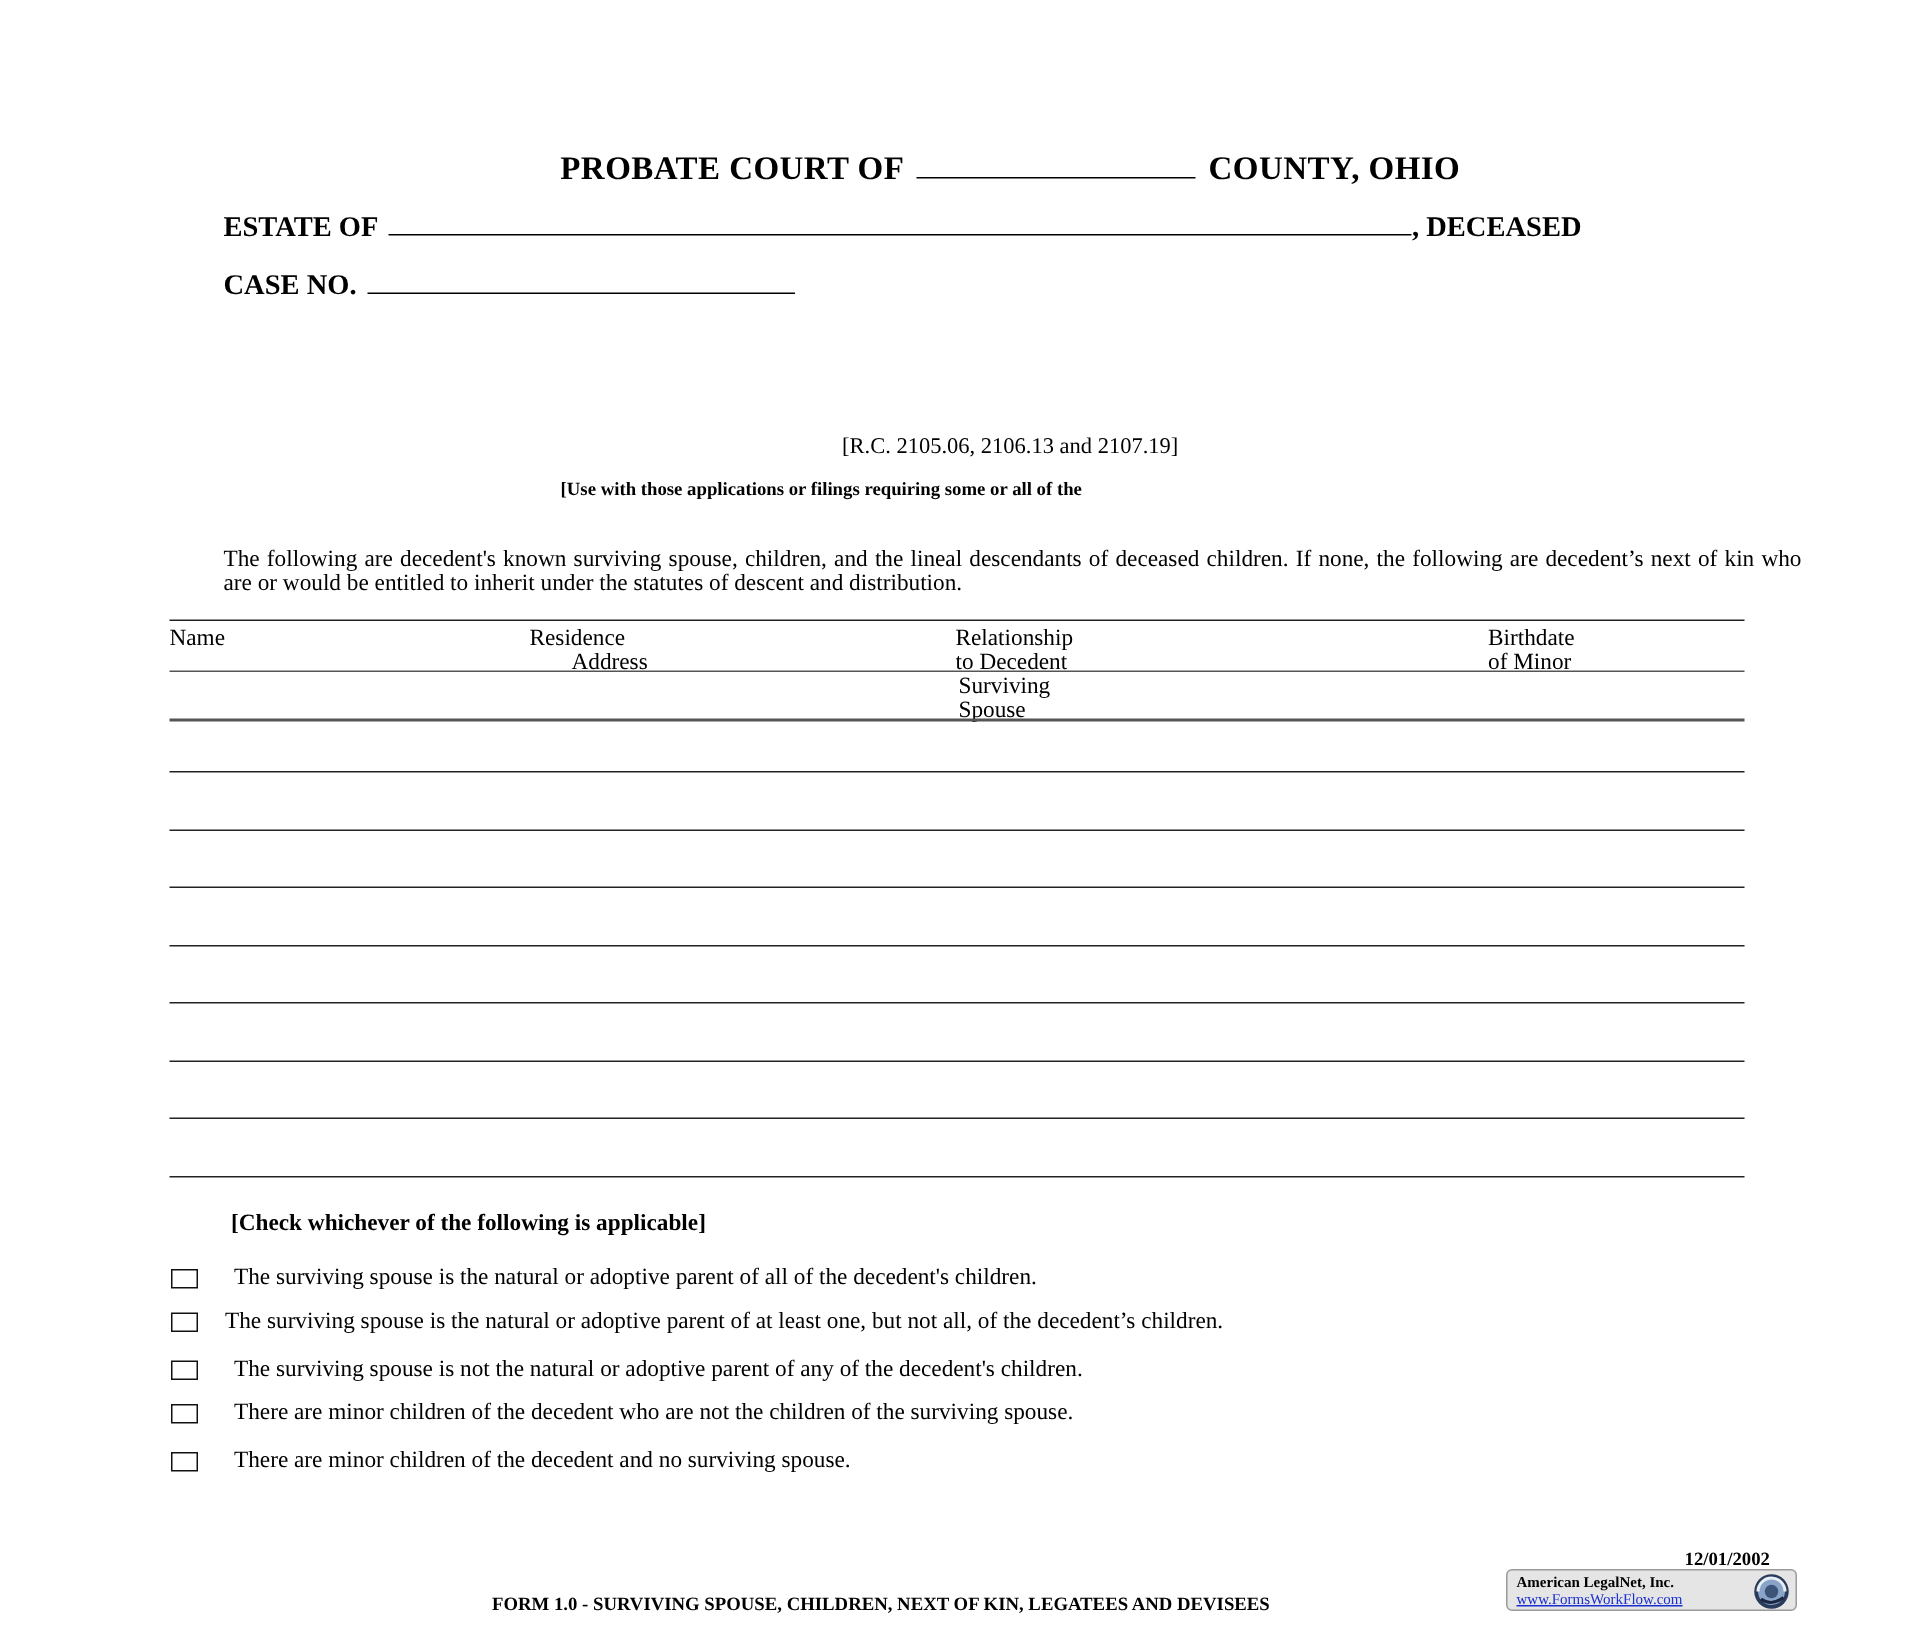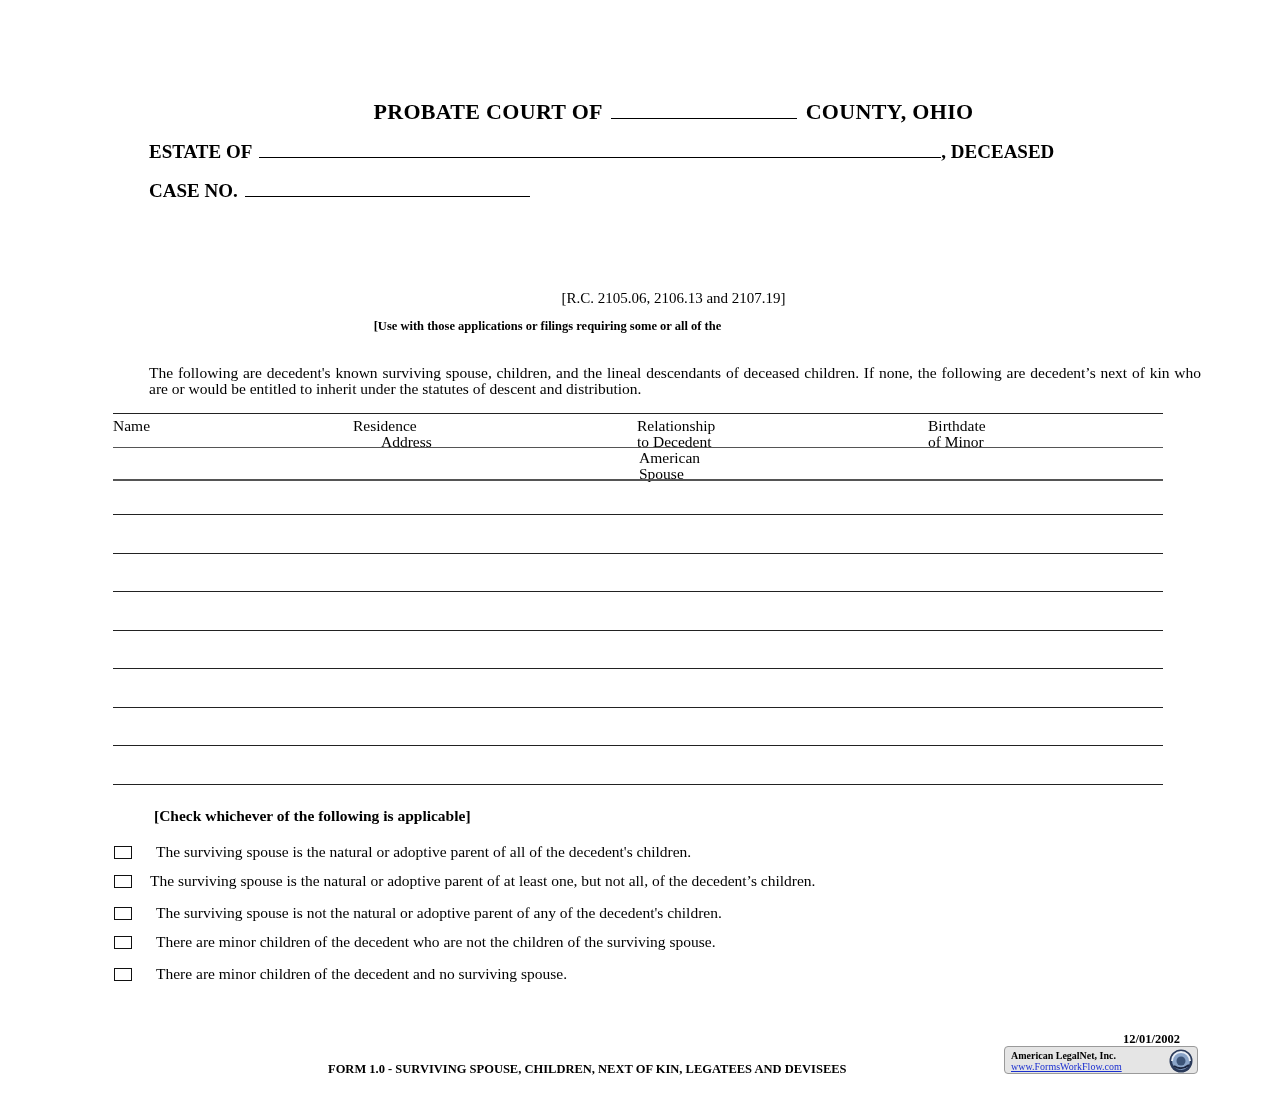--- a/index.html
+++ b/index.html
@@ -162,30 +162,30 @@
     <div>Name</div>
   </div>
   <div class="col-head" style="left:337px; top:418px;margin-left:16px;">
     <div>Residence</div>
     <div style="padding-left:28px;">Address</div>
   </div>
   <div class="col-head" style="left:637px; top:418px;">
     <div>Relationship</div>
     <div>to Decedent</div>
   </div>
-  <div class="col-head" style="left:928px; top:418px;">
+  <div class="col-head" style="left:992px; top:418px;">
     <div>Birthdate</div>
     <div>of Minor</div>
   </div>
 
   <div class="rule thick" style="top:447px; border-top-width:1.5px;"></div>
 
   <div>
     <div class="col-head" style="left:639px; top:450px;">
-      <div>American</div>
+      <div>Surviving</div>
       <div>Spouse</div>
     </div>
     <div class="rule thick" style="top:479px;"></div>
   </div>
 
   <div class="rule" style="top:514px;"></div>
   <div class="rule" style="top:553px;"></div>
   <div class="rule" style="top:591px;"></div>
   <div class="rule" style="top:630px;"></div>
   <div class="rule" style="top:668px;"></div>

